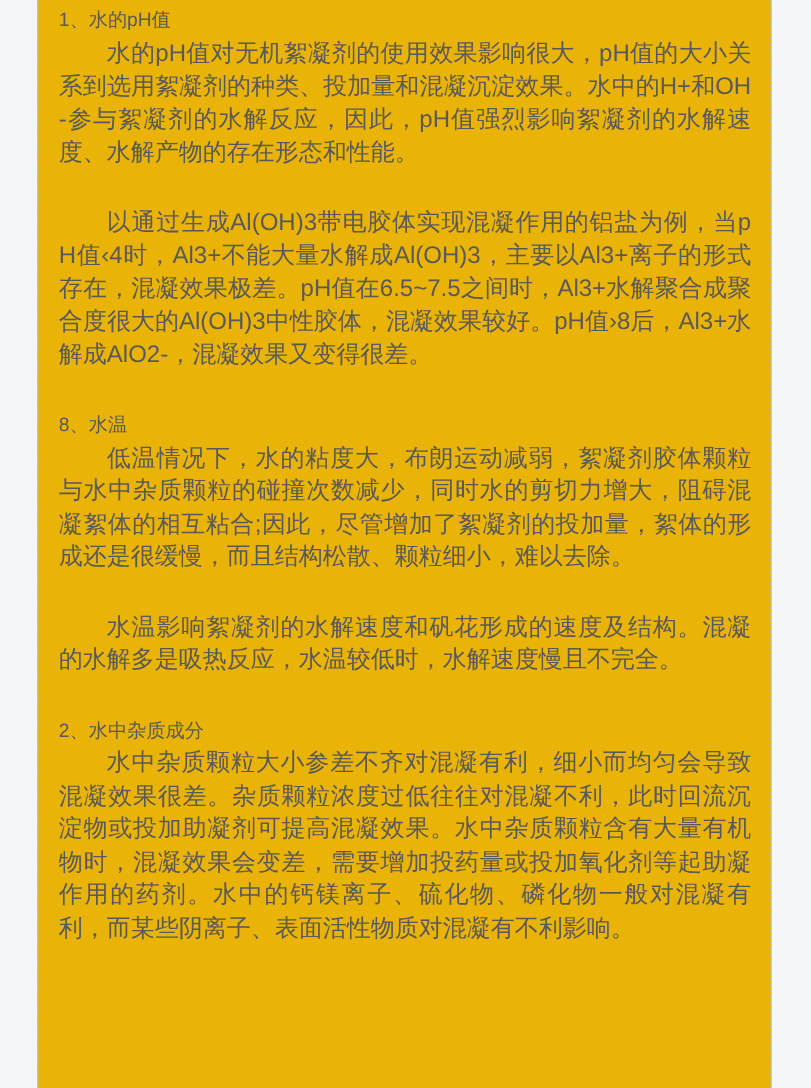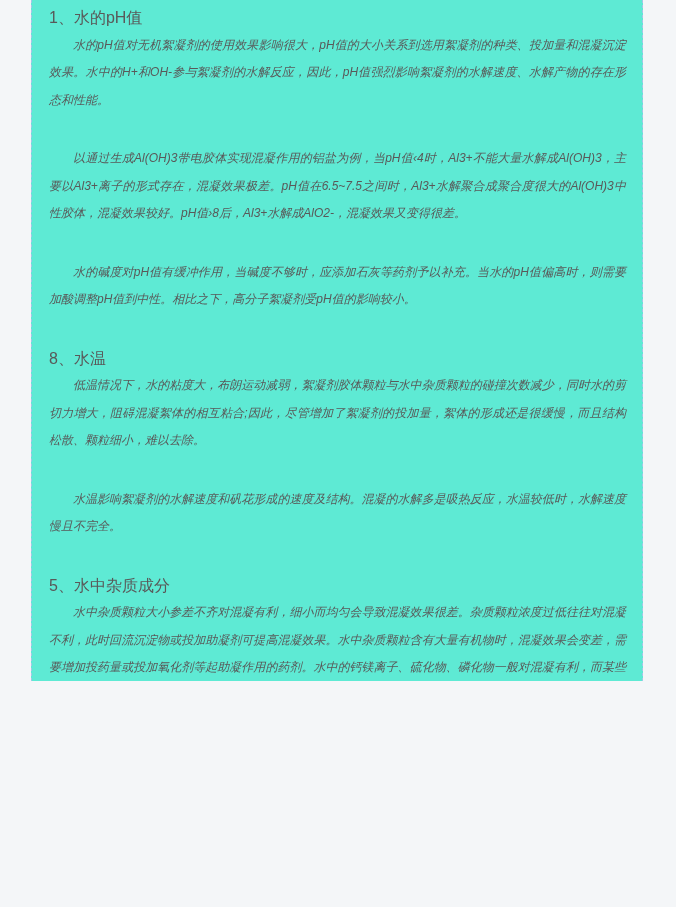--- a/index.html
+++ b/index.html
@@ -14,69 +14,67 @@
     position: relative;
     width: 676px;
     height: 907px;
     background: #f4f6f8;
     overflow: hidden;
   }
   .content {
     box-sizing: border-box;
     margin-left: 31px;
     width: 612px;
-    height: 681px;
-    background: #5eead4;
+    height: 907px;
+    background: #eab308;
     border-left: 1px dashed #a6c4e7;
     border-right: 1px dashed #a6c4e7;
     padding: 4px 16px 40px 17px;
     overflow: hidden;
   }
   .heading {
     font-size: 16px;
     font-weight: 400;
     color: #595959;
     line-height: 27.5px;
     margin: 31px 0 0 0;
   }
   .section-block:first-child .heading {
     margin-top: 0;
   }
   .para {
-    font-size: 12px;
+    font-size: 20px;
     color: #595959;
     line-height: 27.5px;
     text-align: justify;
     text-indent: 2em;
     margin: 31px 0 0 0;
     word-break: break-all;
-    font-style: italic;
   }
   .heading + .para {
     margin-top: 0;
   }
 </style>
 </head>
 <body>
 
 <div class="page">
   <div class="content">
 
     <div class="section-block">
       <h2 class="heading">1、水的pH值</h2>
       <p class="para">水的pH值对无机絮凝剂的使用效果影响很大，pH值的大小关系到选用絮凝剂的种类、投加量和混凝沉淀效果。水中的H+和OH-参与絮凝剂的水解反应，因此，pH值强烈影响絮凝剂的水解速度、水解产物的存在形态和性能。</p>
       <p class="para">以通过生成Al(OH)3带电胶体实现混凝作用的铝盐为例，当pH值‹4时，Al3+不能大量水解成Al(OH)3，主要以Al3+离子的形式存在，混凝效果极差。pH值在6.5~7.5之间时，Al3+水解聚合成聚合度很大的Al(OH)3中性胶体，混凝效果较好。pH值›8后，Al3+水解成AlO2-，混凝效果又变得很差。</p>
-      <p class="para">水的碱度对pH值有缓冲作用，当碱度不够时，应添加石灰等药剂予以补充。当水的pH值偏高时，则需要加酸调整pH值到中性。相比之下，高分子絮凝剂受pH值的影响较小。</p>
     </div>
 
     <div class="section-block">
       <h2 class="heading">8、水温</h2>
       <p class="para">低温情况下，水的粘度大，布朗运动减弱，絮凝剂胶体颗粒与水中杂质颗粒的碰撞次数减少，同时水的剪切力增大，阻碍混凝絮体的相互粘合;因此，尽管增加了絮凝剂的投加量，絮体的形成还是很缓慢，而且结构松散、颗粒细小，难以去除。</p>
       <p class="para">水温影响絮凝剂的水解速度和矾花形成的速度及结构。混凝的水解多是吸热反应，水温较低时，水解速度慢且不完全。</p>
     </div>
 
     <div class="section-block">
-      <h2 class="heading">5、水中杂质成分</h2>
+      <h2 class="heading">2、水中杂质成分</h2>
       <p class="para">水中杂质颗粒大小参差不齐对混凝有利，细小而均匀会导致混凝效果很差。杂质颗粒浓度过低往往对混凝不利，此时回流沉淀物或投加助凝剂可提高混凝效果。水中杂质颗粒含有大量有机物时，混凝效果会变差，需要增加投药量或投加氧化剂等起助凝作用的药剂。水中的钙镁离子、硫化物、磷化物一般对混凝有利，而某些阴离子、表面活性物质对混凝有不利影响。</p>
     </div>
 
   </div>
 </div>
 
 </body></html>

